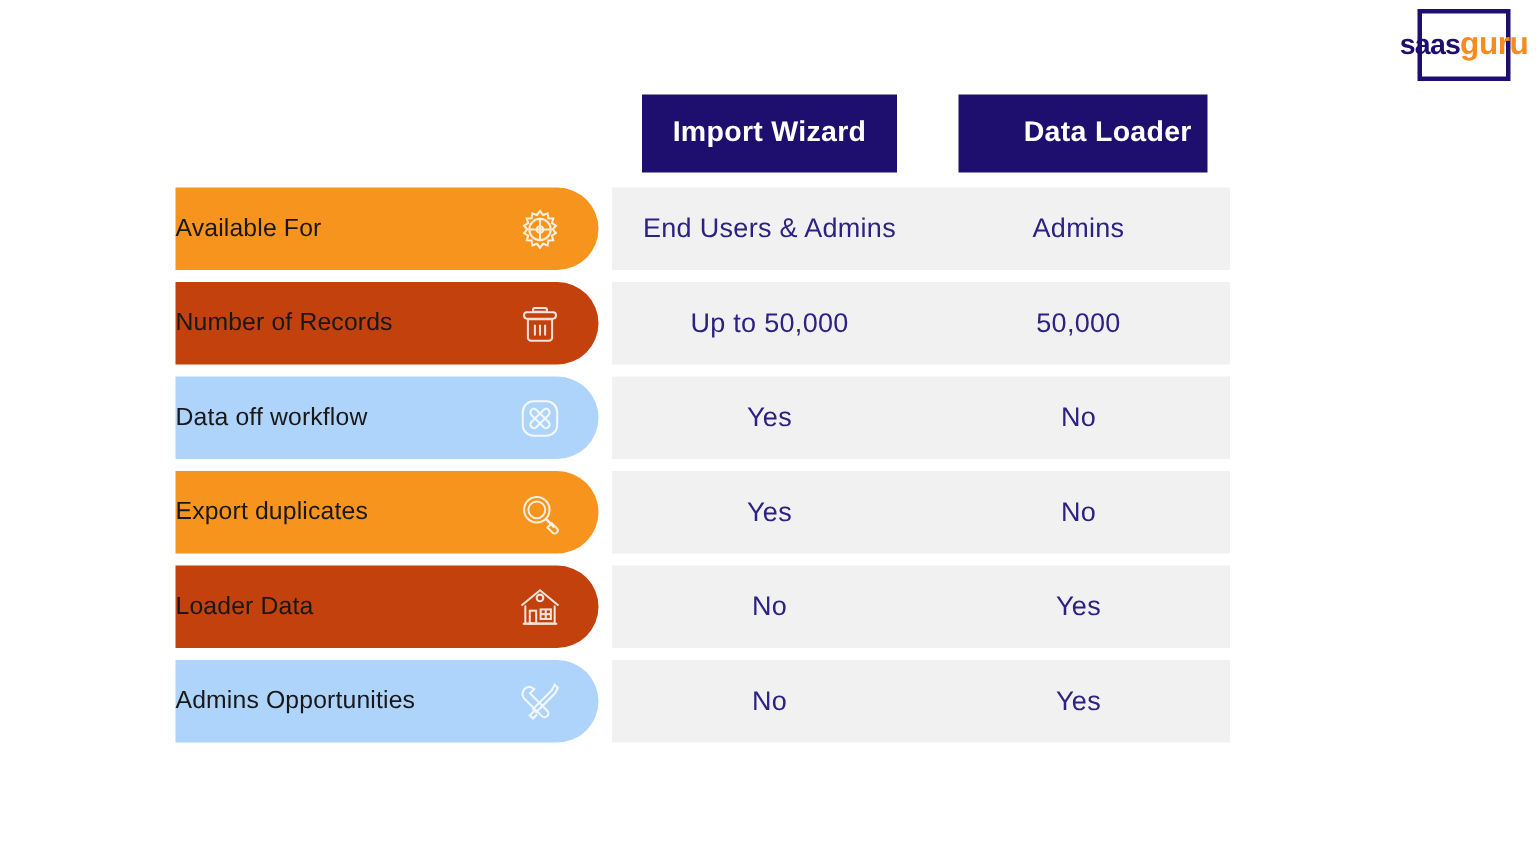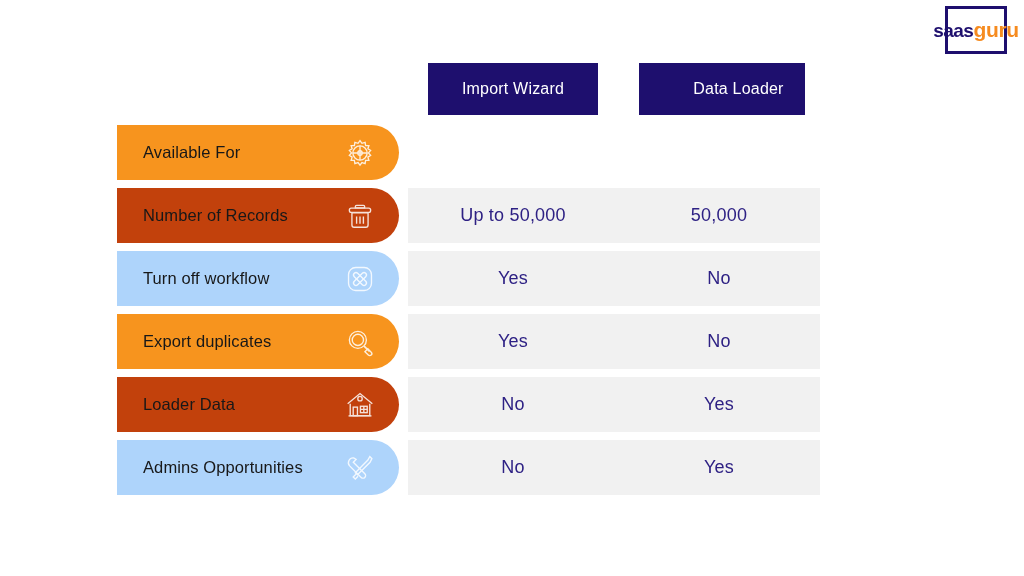--- a/index.html
+++ b/index.html
@@ -58,22 +58,22 @@
   }
   .col-header {
     position: absolute;
     top: 0;
     height: 52px;
     background: #1e0f6e;
     color: #ffffff;
     display: flex;
     align-items: center;
     justify-content: center;
-    font-size: 16px;
-    font-weight: 400;
+    font-size: 19px;
+    font-weight: 700;
     letter-spacing: 0.2px;
   }
   .col-header.c1 { left: 428px; width: 170px; }
   .col-header.c2 { left: 639px; width: 166px; padding-left: 33px; }
 
   
   .rows {
     position: absolute;
     left: 0;
     top: 125px;
@@ -88,21 +88,20 @@
   
   .pill {
     position: absolute;
     left: 117px;
     top: 0;
     width: 282px;
     height: 55px;
     border-radius: 0 28px 28px 0;
     display: flex;
     align-items: center;
-    padding-left: 26px;
     padding-right: 14px;
   }
   .pill-label {
     flex: 1;
     font-size: 16.5px;
     color: #181818;
     letter-spacing: 0.1px;
     white-space: nowrap;
   }
   .pill-icon {
@@ -163,20 +162,24 @@
         <span class="pill-label">Available For</span>
         <span class="pill-icon">
           <svg viewBox="0 0 40 40" fill="none" stroke="#ffffff" stroke-width="1.6">
             <path d="M20 5.5 L22.3 8.6 L26 7.4 L26.6 11.2 L30.4 11.3 L29.3 15 L32.5 17 L30 19.9 L32.5 22.8 L29.3 24.8 L30.4 28.5 L26.6 28.6 L26 32.4 L22.3 31.2 L20 34.3 L17.7 31.2 L14 32.4 L13.4 28.6 L9.6 28.5 L10.7 24.8 L7.5 22.8 L10 19.9 L7.5 17 L10.7 15 L9.6 11.3 L13.4 11.2 L14 7.4 L17.7 8.6 Z"></path>
             <circle cx="20" cy="20" r="8.4"></circle>
             <path d="M20 11.6 V28.4 M11.6 20 H28.4"></path>
             <circle cx="20" cy="20" r="2.6"></circle>
           </svg>
         </span>
       </div>
+      <div class="values">
+        <span class="cell v1">End Users &amp; Admins</span>
+        <span class="cell v2">Admins</span>
+      </div>
     </div>
 
     <div class="row">
       <div class="pill blue">
         <span class="pill-label">Number of Records</span>
         <span class="pill-icon">
           <svg viewBox="0 0 40 40" fill="none" stroke="#ffffff" stroke-width="1.6">
             <path d="M16 7.5 h8 a1.5 1.5 0 0 1 1.5 1.5 v1.5 h-11 V9 A1.5 1.5 0 0 1 16 7.5 Z"></path>
             <rect x="7.5" y="10.8" width="25" height="5" rx="2.2"></rect>
             <path d="M10.5 16.2 h19 v14.4 a2.6 2.6 0 0 1 -2.6 2.6 H13.1 a2.6 2.6 0 0 1 -2.6 -2.6 Z"></path>
@@ -185,21 +188,21 @@
         </span>
       </div>
       <div class="values">
         <span class="cell v1">Up to 50,000</span>
         <span class="cell v2">50,000</span>
       </div>
     </div>
 
     <div class="row">
       <div class="pill light">
-        <span class="pill-label">Turn off workflow</span>
+        <span class="pill-label">Data off workflow</span>
         <span class="pill-icon">
           <svg viewBox="0 0 40 40" fill="none" stroke="#ffffff" stroke-width="1.6">
             <rect x="6.5" y="6.5" width="27" height="27" rx="8.5"></rect>
             <rect x="17.2" y="10.5" width="5.6" height="19" rx="2.8" transform="rotate(45 20 20)"></rect>
             <rect x="17.2" y="10.5" width="5.6" height="19" rx="2.8" transform="rotate(-45 20 20)"></rect>
           </svg>
         </span>
       </div>
       <div class="values">
         <span class="cell v1">Yes</span>

